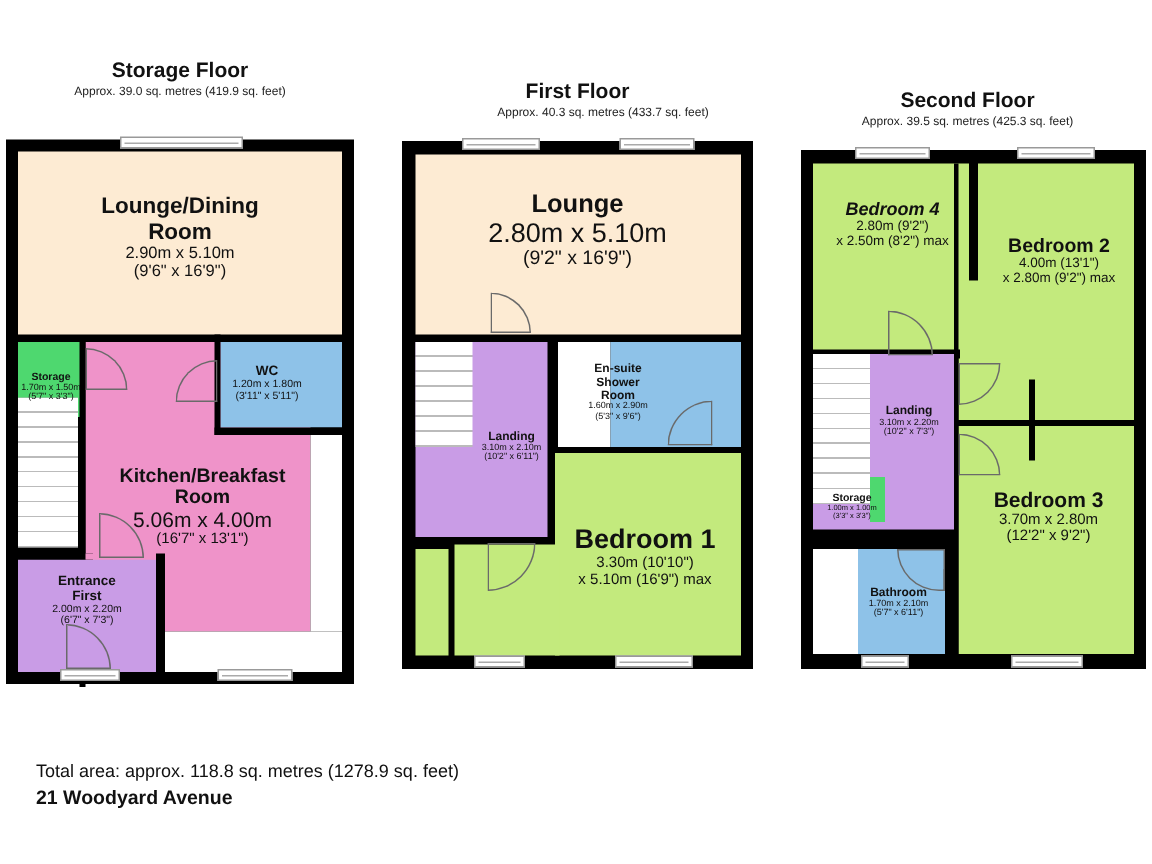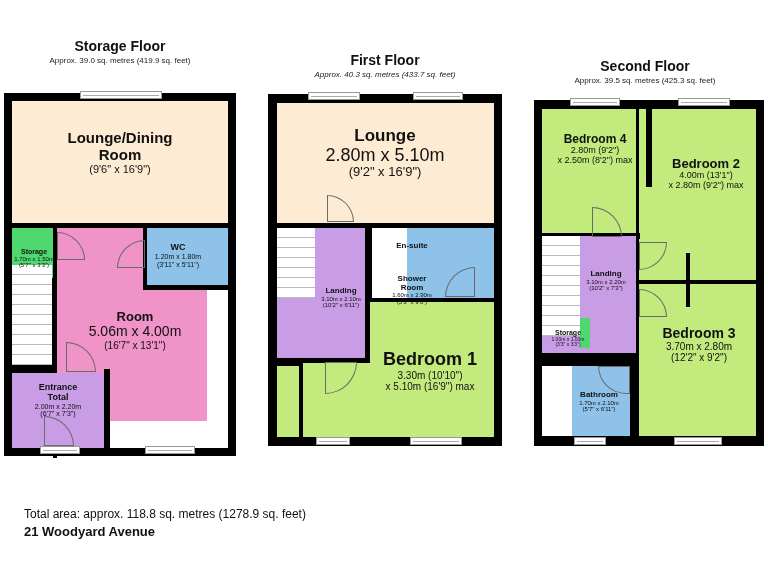--- a/index.html
+++ b/index.html
@@ -51,48 +51,50 @@
   <div class="win" style="left:40px;top:446px;width:40px;height:8px;"></div>
   <div class="win" style="left:145px;top:446px;width:50px;height:8px;"></div>
   <div class="door" style="left:44px;top:416px;width:30px;height:30px;border-radius:0 30px 0 0;"></div>
   <div class="door" style="left:66px;top:342px;width:30px;height:30px;border-radius:0 30px 0 0;"></div>
   <div class="door" style="left:117px;top:240px;width:28px;height:28px;border-radius:28px 0 0 0;"></div>
   <div class="door" style="left:57px;top:232px;width:28px;height:28px;border-radius:0 28px 0 0;"></div>
 
   <div class="label" style="left:30px;top:130px;width:180px;">
     <div class="name" style="font-size:15px;">Lounge/Dining</div>
     <div class="name" style="font-size:15px;">Room</div>
+    <div style="font-size:11px;">2.90m x 5.10m</div>
     <div style="font-size:11px;">(9'6" x 16'9")</div>
   </div>
   <div class="label" style="left:12px;top:248px;width:44px;font-size:6px;">
     <div class="name" style="font-size:7px;">Storage</div>
     <div>1.70m x 1.50m</div>
     <div>(5'7" x 3'3")</div>
   </div>
   <div class="label" style="left:147px;top:243px;width:62px;font-size:7px;">
     <div class="name" style="font-size:9px;">WC</div>
     <div>1.20m x 1.80m</div>
     <div>(3'11" x 5'11")</div>
   </div>
   <div class="label" style="left:60px;top:310px;width:150px;">
+    <div class="name" style="font-size:13px;">Kitchen/Breakfast</div>
     <div class="name" style="font-size:13px;">Room</div>
     <div style="font-size:14px;">5.06m x 4.00m</div>
     <div style="font-size:10px;">(16'7" x 13'1")</div>
   </div>
   <div class="label" style="left:14px;top:383px;width:88px;font-size:7px;">
     <div class="name" style="font-size:9px;">Entrance</div>
-    <div class="name" style="font-size:9px;">Total</div>
+    <div class="name" style="font-size:9px;">First</div>
     <div>2.00m x 2.20m</div>
     <div>(6'7" x 7'3")</div>
   </div>
 </div>
 
 <div>
   <div class="floor-title" style="left:295px;top:52px;width:180px;">First Floor</div>
-  <div class="floor-area" style="left:285px;top:70px;width:200px;font-style:italic;">Approx. 40.3 sq. metres (433.7 sq. feet)</div>
+  <div class="floor-area" style="left:302px;top:70px;width:200px;">Approx. 40.3 sq. metres (433.7 sq. feet)</div>
 
   <div class="wall" style="left:268px;top:94px;width:234px;height:352px;"></div>
   <div class="room c-lounge" style="left:277px;top:103px;width:217px;height:120px;"></div>
   <div class="room c-hall" style="left:277px;top:228px;width:88px;height:130px;"></div>
   <div class="stairs" style="left:277px;top:228px;width:38px;height:70px;"></div>
   <div class="room c-white" style="left:372px;top:228px;width:35px;height:70px;"></div>
   <div class="room c-wc" style="left:407px;top:228px;width:87px;height:70px;"></div>
   <div class="room c-bed" style="left:370px;top:302px;width:124px;height:135px;"></div>
   <div class="room c-bed" style="left:303px;top:363px;width:70px;height:74px;"></div>
   <div class="room c-bed" style="left:277px;top:366px;width:22px;height:71px;"></div>
@@ -110,21 +112,21 @@
     <div style="font-size:18px;">2.80m x 5.10m</div>
     <div style="font-size:13px;">(9'2" x 16'9")</div>
   </div>
   <div class="label" style="left:310px;top:287px;width:62px;font-size:6px;">
     <div class="name" style="font-size:8px;">Landing</div>
     <div>3.10m x 2.10m</div>
     <div>(10'2" x 6'11")</div>
   </div>
   <div class="label" style="left:382px;top:242px;width:60px;font-size:6px;">
     <div class="name" style="font-size:8px;">En-suite</div>
-    <div class="name" style="font-size:8px;margin-top:24px;">Shower</div>
+    <div class="name" style="font-size:8px;">Shower</div>
     <div class="name" style="font-size:8px;">Room</div>
     <div>1.60m x 2.90m</div>
     <div>(5'3" x 9'6")</div>
   </div>
   <div class="label" style="left:365px;top:350px;width:130px;">
     <div class="name" style="font-size:18px;">Bedroom 1</div>
     <div style="font-size:10px;">3.30m (10'10")</div>
     <div style="font-size:10px;">x 5.10m (16'9") max</div>
   </div>
 </div>
@@ -152,21 +154,21 @@
   <div class="win" style="left:570px;top:98px;width:50px;height:8px;"></div>
   <div class="win" style="left:678px;top:98px;width:52px;height:8px;"></div>
   <div class="win" style="left:574px;top:437px;width:32px;height:8px;"></div>
   <div class="win" style="left:674px;top:437px;width:48px;height:8px;"></div>
   <div class="door" style="left:592px;top:207px;width:30px;height:30px;border-radius:0 30px 0 0;"></div>
   <div class="door" style="left:639px;top:242px;width:28px;height:28px;border-radius:0 0 28px 0;"></div>
   <div class="door" style="left:639px;top:289px;width:28px;height:28px;border-radius:0 28px 0 0;"></div>
   <div class="door" style="left:598px;top:366px;width:32px;height:28px;border-radius:0 0 0 28px;"></div>
 
   <div class="label" style="left:545px;top:133px;width:100px;font-size:9px;">
-    <div class="name" style="font-size:12px;">Bedroom 4</div>
+    <div class="name" style="font-size:12px;font-style:italic;">Bedroom 4</div>
     <div>2.80m (9'2")</div>
     <div>x 2.50m (8'2") max</div>
   </div>
   <div class="label" style="left:652px;top:157px;width:108px;font-size:9px;">
     <div class="name" style="font-size:13px;">Bedroom 2</div>
     <div>4.00m (13'1")</div>
     <div>x 2.80m (9'2") max</div>
   </div>
   <div class="label" style="left:575px;top:270px;width:62px;font-size:6px;">
     <div class="name" style="font-size:8px;">Landing</div>

